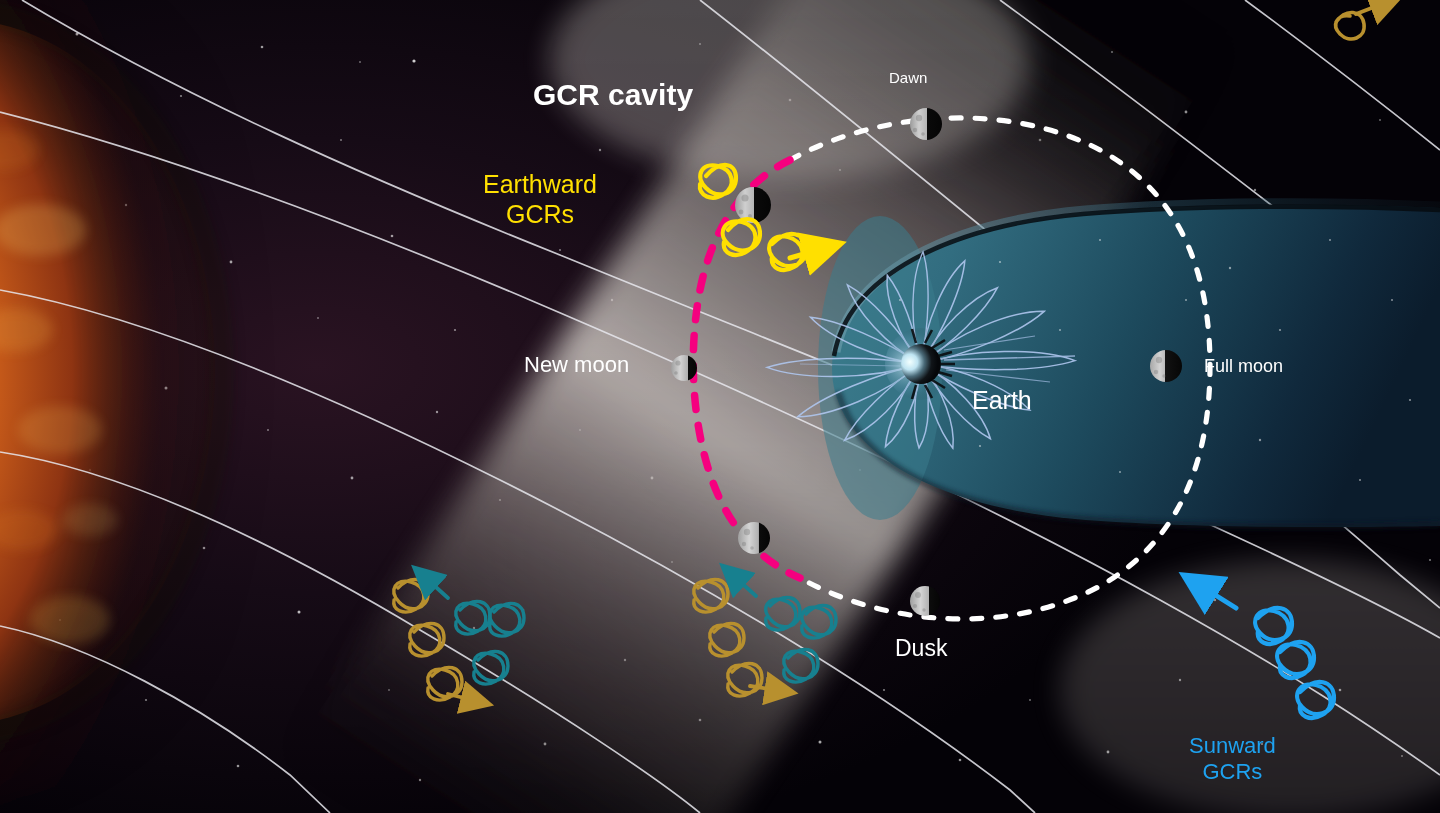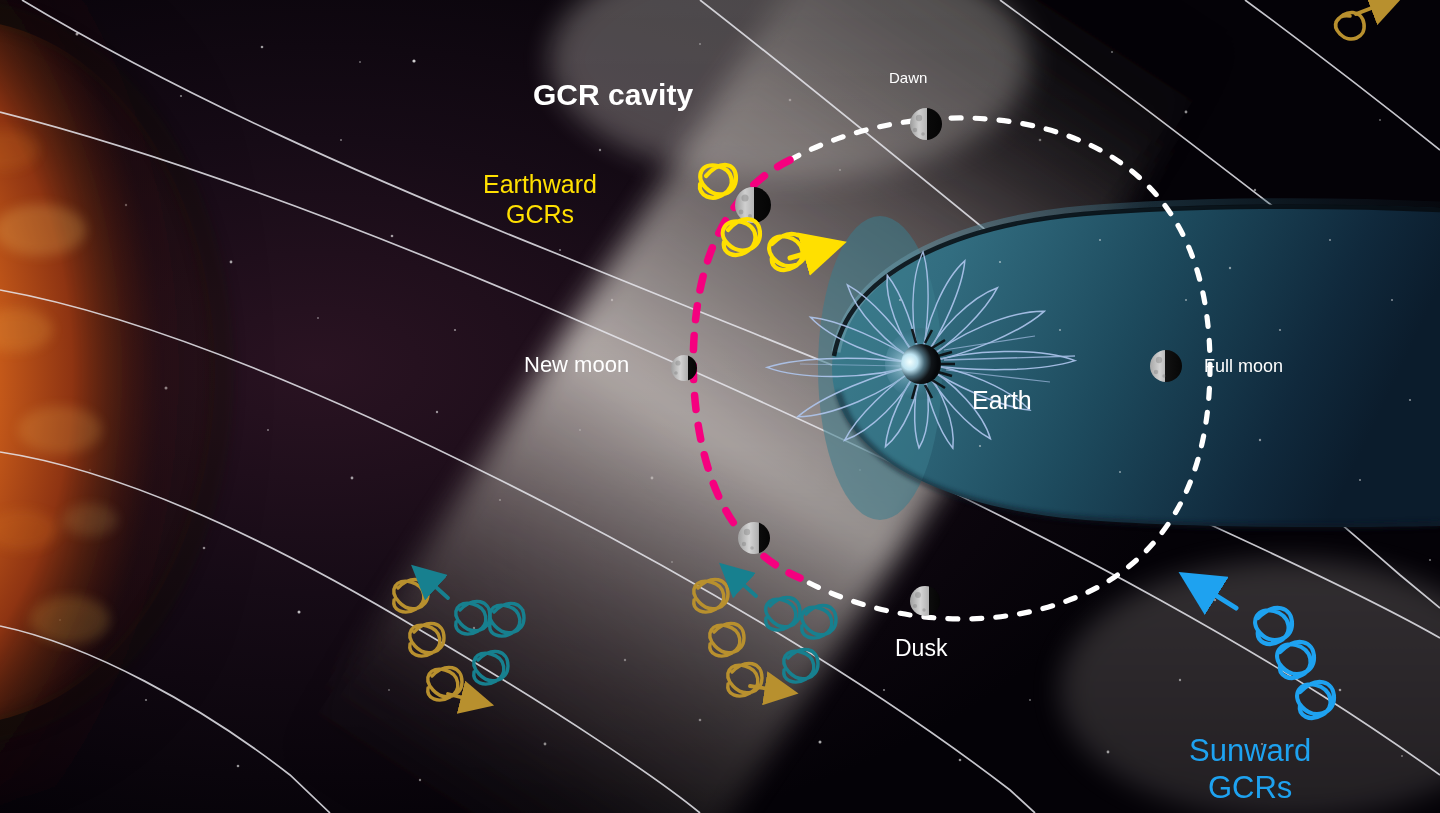--- a/index.html
+++ b/index.html
@@ -482,21 +482,21 @@
 
   <div class="lbl bold" style="left:533px;top:80px;font-size:30px;color:#FFFFFF;">
     <span>GCR cavity</span>
   </div>
 
   <div class="lbl" style="left:483px;top:170px;font-size:25px;color:#FFE000;line-height:1.18;">
     <div>Earthward</div>
     <div style="text-align:center;">GCRs</div>
   </div>
 
-  <div class="lbl" style="left:1189px;top:733px;font-size:31px;color:#1EA2F0;line-height:1.18;">
+  <div class="lbl" style="left:1189px;top:733px;font-size:22px;color:#1EA2F0;line-height:1.18;">
     <div>Sunward</div>
     <div style="text-align:center;">GCRs</div>
   </div>
 
   <div class="lbl" style="left:524px;top:354px;font-size:22px;color:#FFFFFF;">New moon</div>
 
   <div class="lbl" style="left:1204px;top:357px;font-size:18px;color:#FFFFFF;">Full moon</div>
 
   <div class="lbl" style="left:889px;top:70px;font-size:15px;color:#FFFFFF;">Dawn</div>
 

